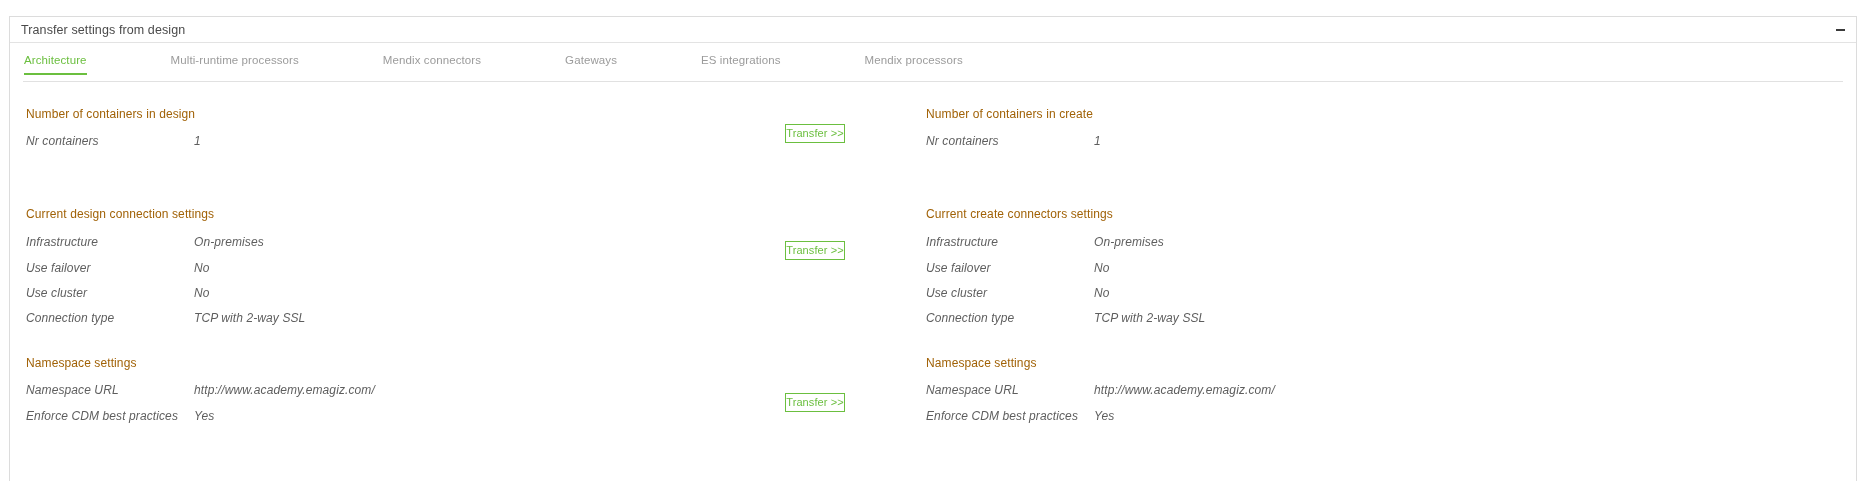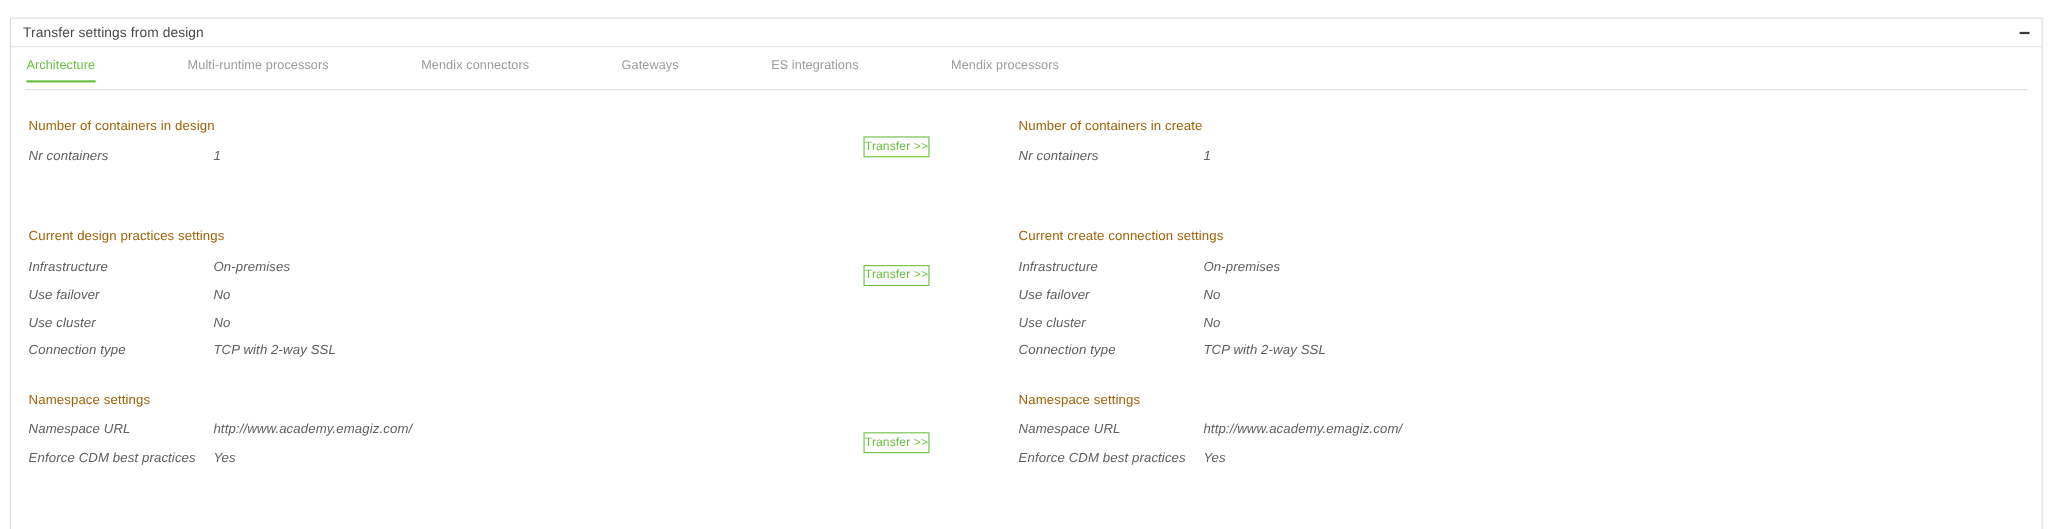--- a/index.html
+++ b/index.html
@@ -176,21 +176,21 @@
 
     <div class="col col-left">
 
       <div class="section-title at" style="top:25px;">Number of containers in design</div>
 
       <div class="row at" style="top:52px;">
         <span class="label">Nr containers</span>
         <span class="value">1</span>
       </div>
 
-      <div class="section-title at" style="top:125px;">Current design practices settings</div>
+      <div class="section-title at" style="top:125px;">Current design connection settings</div>
 
       <div class="row at" style="top:153px;">
         <span class="label">Infrastructure</span>
         <span class="value">On-premises</span>
       </div>
       <div class="row at" style="top:179px;">
         <span class="label">Use failover</span>
         <span class="value">No</span>
       </div>
       <div class="row at" style="top:204px;">
@@ -220,21 +220,21 @@
 
     <div class="col col-right">
 
       <div class="section-title at" style="top:25px;">Number of containers in create</div>
 
       <div class="row at" style="top:52px;">
         <span class="label">Nr containers</span>
         <span class="value">1</span>
       </div>
 
-      <div class="section-title at" style="top:125px;">Current create connection settings</div>
+      <div class="section-title at" style="top:125px;">Current create connectors settings</div>
 
       <div class="row at" style="top:153px;">
         <span class="label">Infrastructure</span>
         <span class="value">On-premises</span>
       </div>
       <div class="row at" style="top:179px;">
         <span class="label">Use failover</span>
         <span class="value">No</span>
       </div>
       <div class="row at" style="top:204px;">

